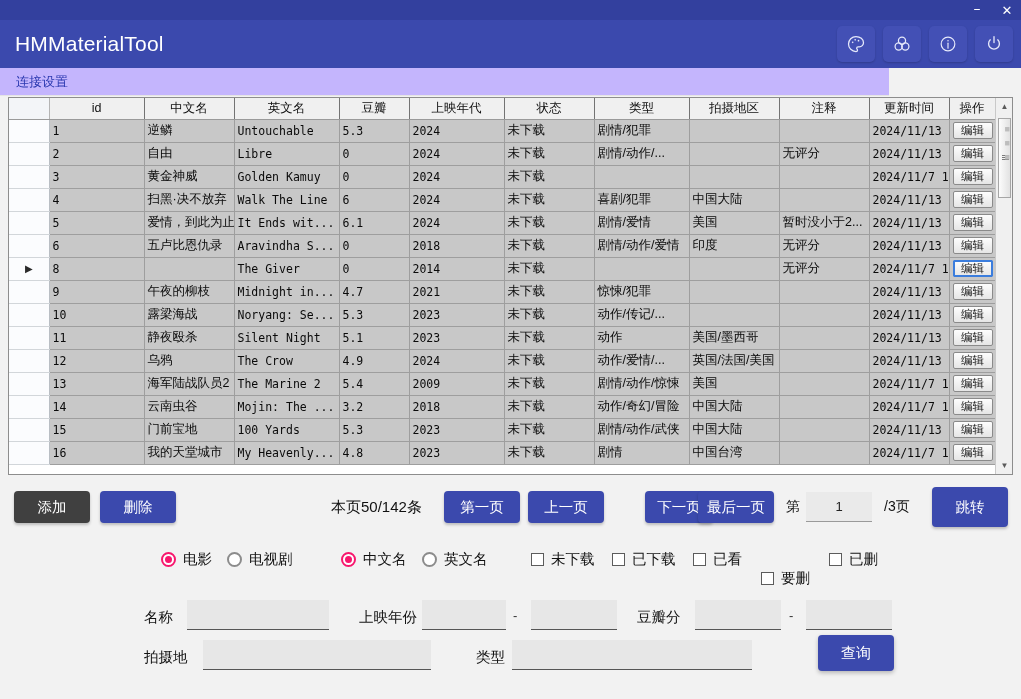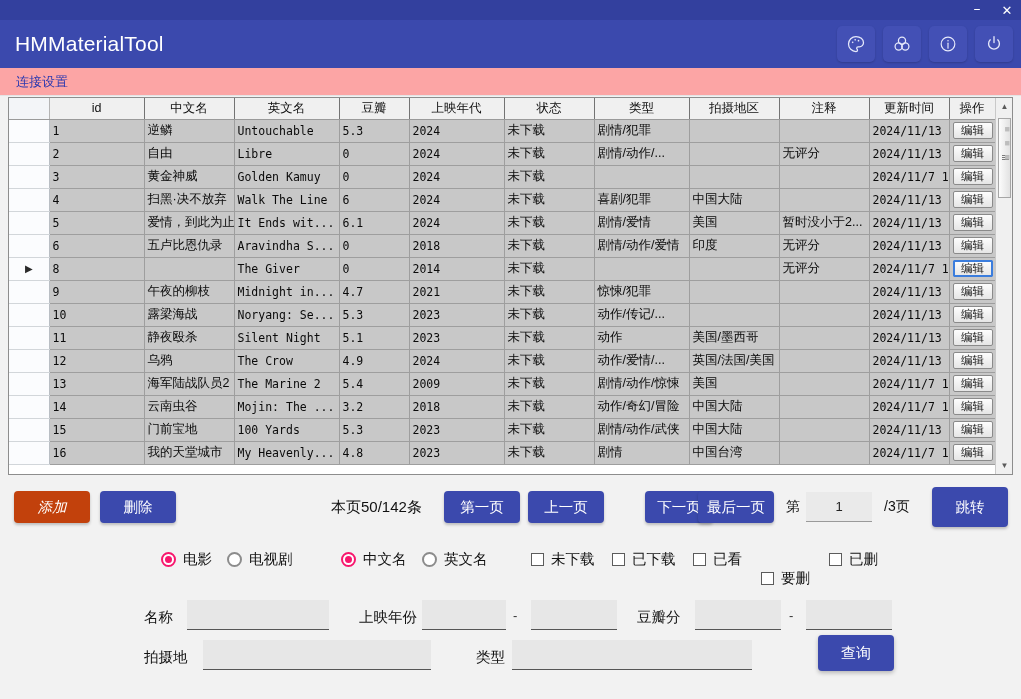--- a/index.html
+++ b/index.html
@@ -50,22 +50,22 @@
     width: 38px; height: 36px; border-radius: 5px;
     background: #4350b5;
     display: flex; align-items: center; justify-content: center;
     cursor: pointer;
     box-shadow: 0 1px 2px rgba(0,0,0,.18);
   }
   .ticon svg { display: block; }
 
   
   .menustrip {
-    position: absolute; left: 0; top: 68px; width: 1021px; height: 28px;
-    background: #fca5a5;
+    position: absolute; left: 0; top: 68px; width: 889px; height: 28px;
+    background: #c4b5fd;
     display: flex; align-items: center;
     border-bottom: 1px solid #e4e4e4;
   }
   .menuitem {
     color: #2b39b0; font-size: 13px; padding: 2px 8px; margin-left: 8px; cursor: pointer;
   }
 
   
   .gridwrap {
     position: absolute; left: 8px; top: 97px;
@@ -146,21 +146,21 @@
     position: absolute; left: 0; top: 482px; width: 1021px; height: 50px;
     display: flex; align-items: center;
   }
   .btn {
     border: none; border-radius: 4px; color: #ffffff;
     font-size: 14.5px; cursor: pointer;
     background: #3b49ad;
     box-shadow: 0 2px 3px rgba(0,0,0,.22);
     font-family: "Liberation Sans", sans-serif;
   }
-  .btn.light { background: #c2410c; font-style: italic; }
+  .btn.light { background: #404040; }
   .pagecount { font-size: 15px; color: #111; }
   .pagelabel { font-size: 14px; color: #111; }
   .pageinput {
     width: 66px; height: 30px; background: #eaeaea; border: none;
     border-bottom: 1px solid #9a9a9a;
     text-align: center; font-size: 13px; color: #222;
     font-family: "Liberation Sans", sans-serif;
   }
 
   

